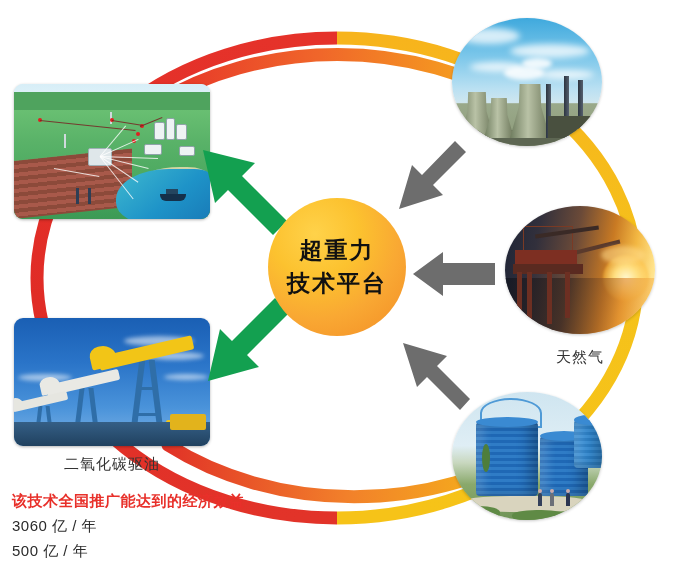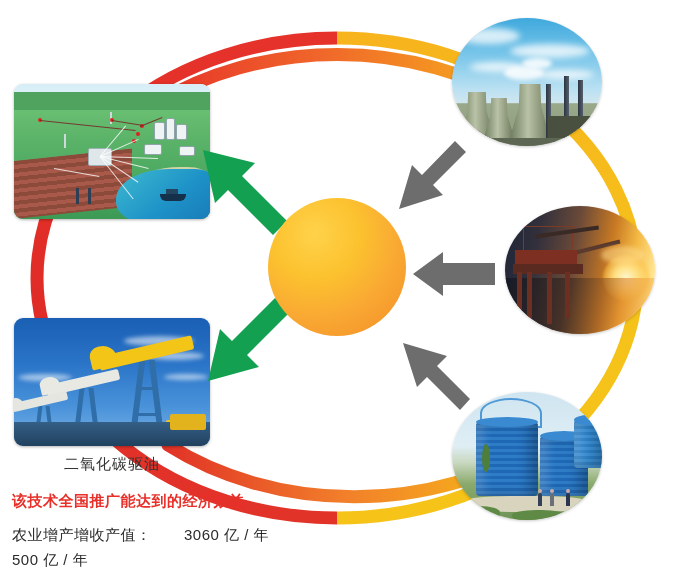--- a/index.html
+++ b/index.html
@@ -46,21 +46,21 @@
   .caption{
     position:absolute;z-index:45;
     font-size:15px;color:#333;letter-spacing:1px;white-space:nowrap;
     text-align:center;
   }
 
   
   .benefit{position:absolute;left:12px;top:492px;z-index:50;}
   .benefit .head{
     font-size:15px;font-weight:bold;color:#e8302a;letter-spacing:.5px;
-    margin-bottom:15px;white-space:nowrap;
+    margin-bottom:6px;white-space:nowrap;
   }
   .benefit .row{
     font-size:15px;color:#2b2b2b;letter-spacing:.5px;white-space:nowrap;
     margin-bottom:6px;display:flex;
   }
   .benefit .row .lbl{display:inline-block;}
   .benefit .row .val{display:inline-block;}
   .r1 .lbl{width:172px;}
   .r2 .lbl{width:172px;}
 
@@ -315,20 +315,21 @@
         <div class="rig" style="left:10px;top:44px;width:62px;height:14px;background:#7d2f22;"></div>
         <div class="rig" style="left:8px;top:58px;width:70px;height:10px;background:#5a2a20;"></div>
         <div class="rig-leg" style="left:22px;top:66px;height:52px;"></div>
         <div class="rig-leg" style="left:42px;top:66px;height:52px;"></div>
         <div class="rig-leg" style="left:60px;top:66px;height:46px;"></div>
         <div class="rig-leg" style="left:12px;top:66px;height:42px;"></div>
         <div class="plume" style="left:96px;top:40px;width:44px;height:18px;background:rgba(255,220,140,.55);"></div>
       </div>
     </div>
   </div>
+  <div class="caption" style="left:505px;top:348px;width:150px;">天然气</div>
 
   <div class="oval" style="left:452px;top:392px;width:150px;height:128px;">
     <div class="pic">
       <div class="scene-bio">
         <div class="bframe" style="left:28px;top:6px;width:58px;height:26px;"></div>
         <div class="btank" style="left:24px;top:30px;width:62px;height:74px;">
           <div class="top"></div>
         </div>
         <div class="btank" style="left:88px;top:44px;width:48px;height:60px;">
           <div class="top"></div>
@@ -341,26 +342,27 @@
         <div class="bgrass" style="left:60px;bottom:-2px;width:54px;height:12px;"></div>
         <div class="bperson" style="left:86px;bottom:14px;"></div>
         <div class="bperson" style="left:98px;bottom:14px;background:#6b6f78;"></div>
         <div class="bperson" style="left:114px;bottom:14px;background:#2b3550;"></div>
         <div class="bgrass" style="left:30px;top:52px;width:8px;height:28px;background:#4e7e3c;border-radius:50%;"></div>
       </div>
     </div>
   </div>
 
   <div class="hub">
+    <div class="hub-line">超重力</div>
+    <div class="hub-line">技术平台</div>
   </div>
 
   <div class="benefit">
     <div class="head">该技术全国推广能达到的经济效益</div>
     <div class="row r1">
-      <span class="lbl">农业增产增收产值：</span>
       <span class="val">3060 亿 / 年</span>
     </div>
     <div class="row r2">
       <span class="val">500 亿 / 年</span>
     </div>
   </div>
 
 </div>
 
 </body></html>

